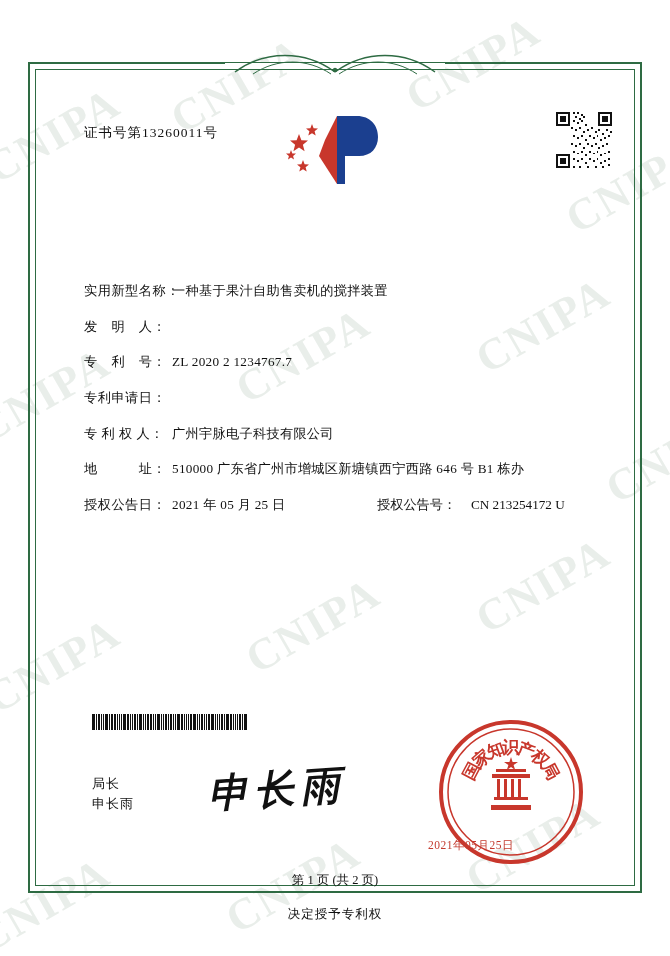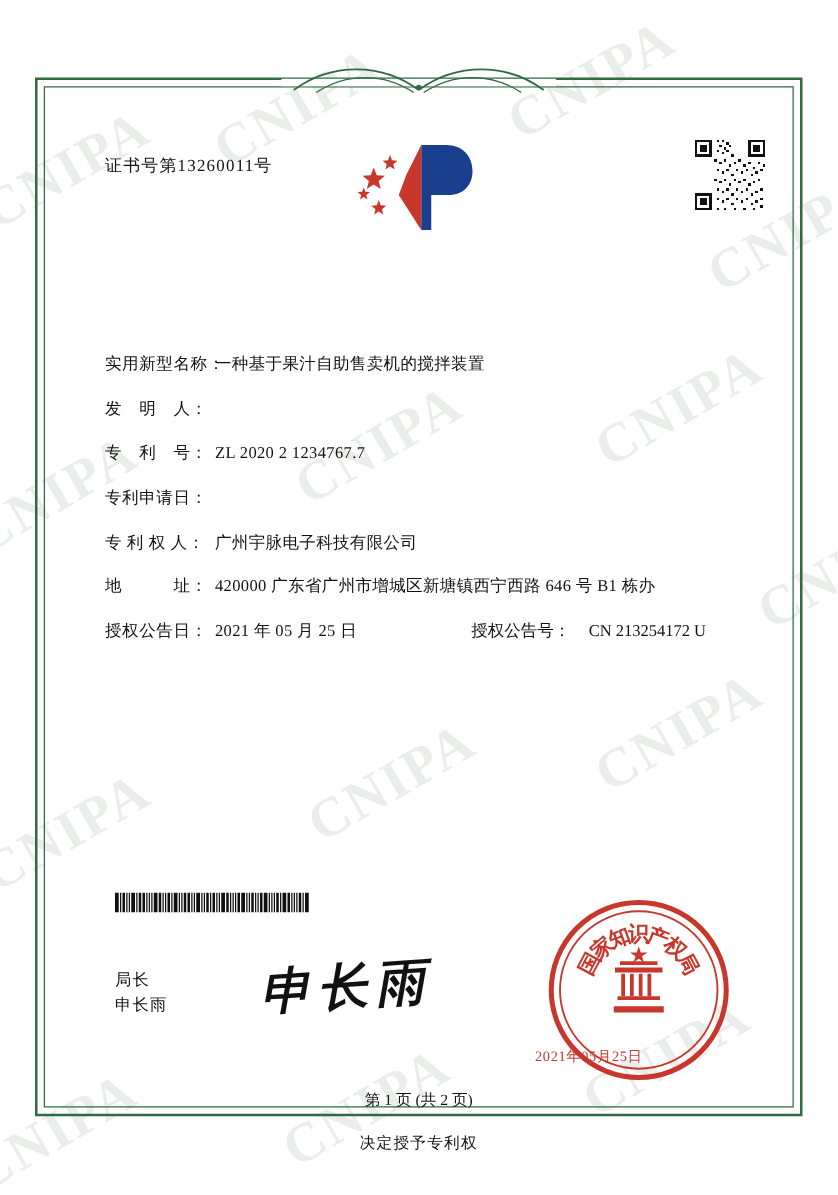--- a/index.html
+++ b/index.html
@@ -412,21 +412,21 @@
     <div class="field-row">
       <div class="field-label">专利申请日：</div>
     </div>
     <div class="field-row">
       <div class="field-label">专 利 权 人：</div>
       <div class="field-value">广州宇脉电子科技有限公司</div>
     </div>
     <div class="field-row">
       <div class="field-label">地　　　址：</div>
       <div class="field-value">
-        <span>420000 广东省广州市增城区新塘镇西宁西路 646 号 B1 栋办</span>
+        <span>510000 广东省广州市增城区新塘镇西宁西路 646 号 B1 栋办</span>
       </div>
     </div>
     <div class="field-row dual">
       <div class="field-label">授权公告日：</div>
       <div class="field-value">2021 年 05 月 25 日</div>
       <div class="field-label2">授权公告号：</div>
       <div class="field-value2">CN 213254172 U</div>
     </div>
   </div>
 

